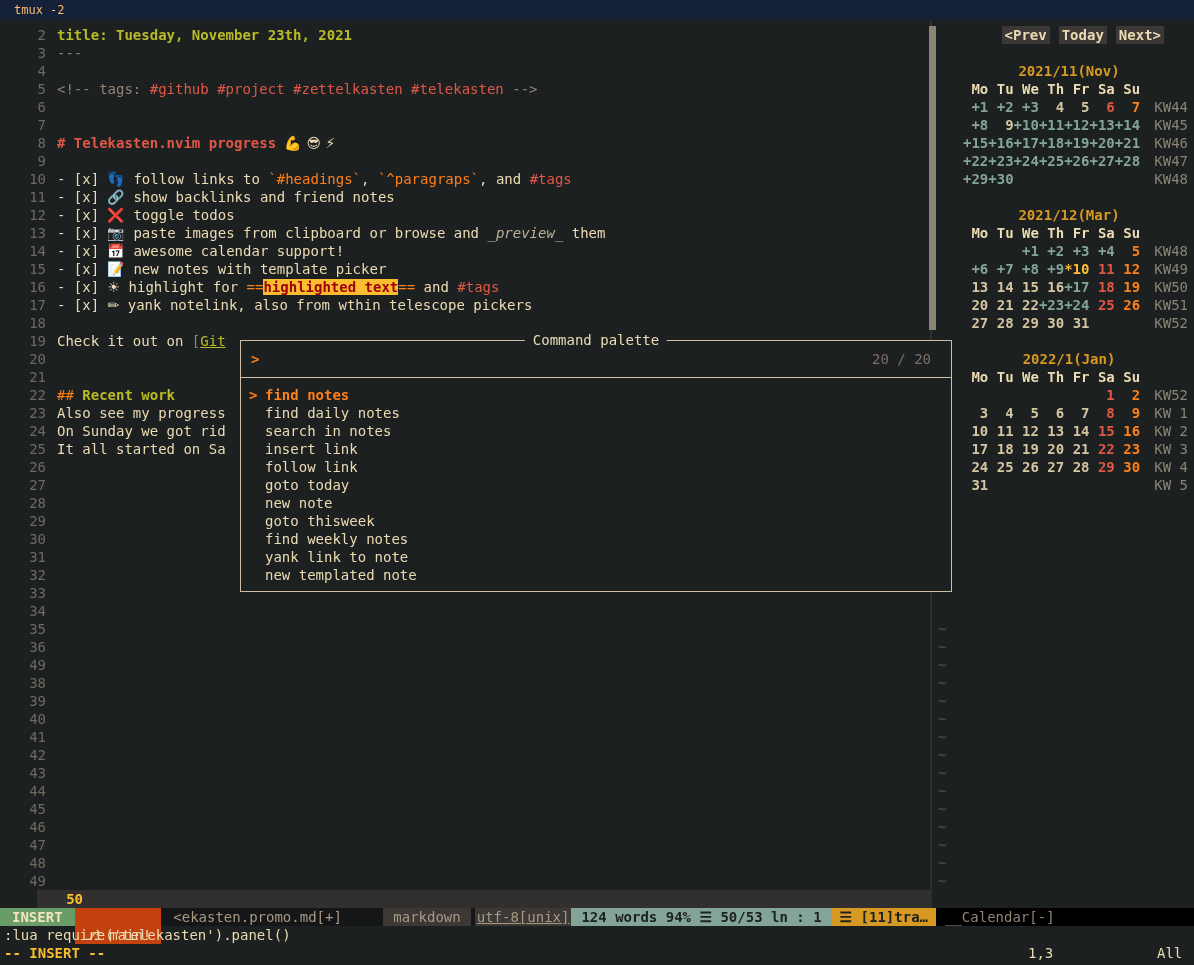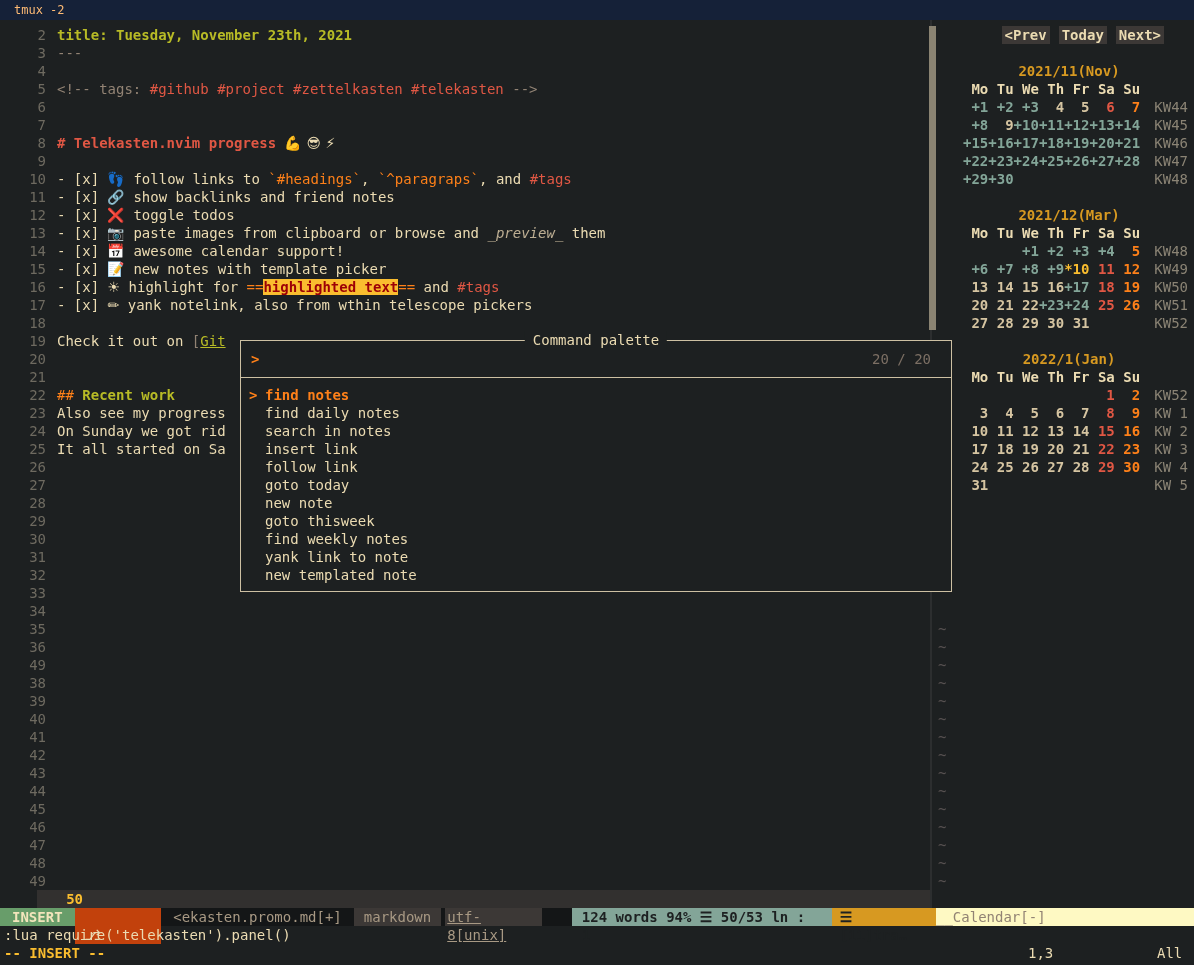--- a/index.html
+++ b/index.html
@@ -63,24 +63,24 @@
   .caret{position:absolute;left:8px;color:#fe8019;}
 
   
   .statusline{position:absolute;top:908px;left:0;width:1194px;height:18px;background:#141617;display:flex;}
   .sl-left{width:936px;flex:none;display:flex;}
   .sl-mode{background:#689d6a;color:#f2e5bc;font-weight:bold;padding:0 12px;}
   .sl-branch{background:#c2410c;color:#e8dbb6;padding:18px 10px;}
   .sl-file{color:#a89984;padding:0 12px;}
   .sl-spacer{flex:1;}
   .sl-ft{background:#3c3836;color:#a89984;padding:0 10px;margin-right:4px;}
-  .sl-enc{background:#3c3836;color:#a89984;padding:0 2px;margin-right:30px;text-decoration:underline;}
+  .sl-enc{background:#3c3836;color:#a89984;padding:0 2px;text-decoration:underline;}
   .sl-stats{background:#83a598;color:#1d2021;font-weight:bold;padding:0 10px;}
   .sl-warn{background:#d79921;color:#1d2021;font-weight:bold;padding:0 8px;}
-  .sl-cal{flex:1;background:#fef9c3;color:#928374;}
+  .sl-cal{flex:1;background:#000000;color:#928374;padding-left:9px;}
 
   
   .cmdline{position:absolute;top:926px;left:0;width:1194px;height:18px;padding-left:4px;box-sizing:border-box;color:#ebdbb2;}
   .modeline{position:absolute;top:944px;left:0;width:1194px;height:21px;background:#1d2021;}
   .ml-mode{position:absolute;left:4px;color:#fabd2f;font-weight:bold;}
   .ml-pos{position:absolute;left:1028px;color:#ebdbb2;}
   .ml-scroll{position:absolute;left:1157px;color:#ebdbb2;}
 </style>
 </head>
 <body>

